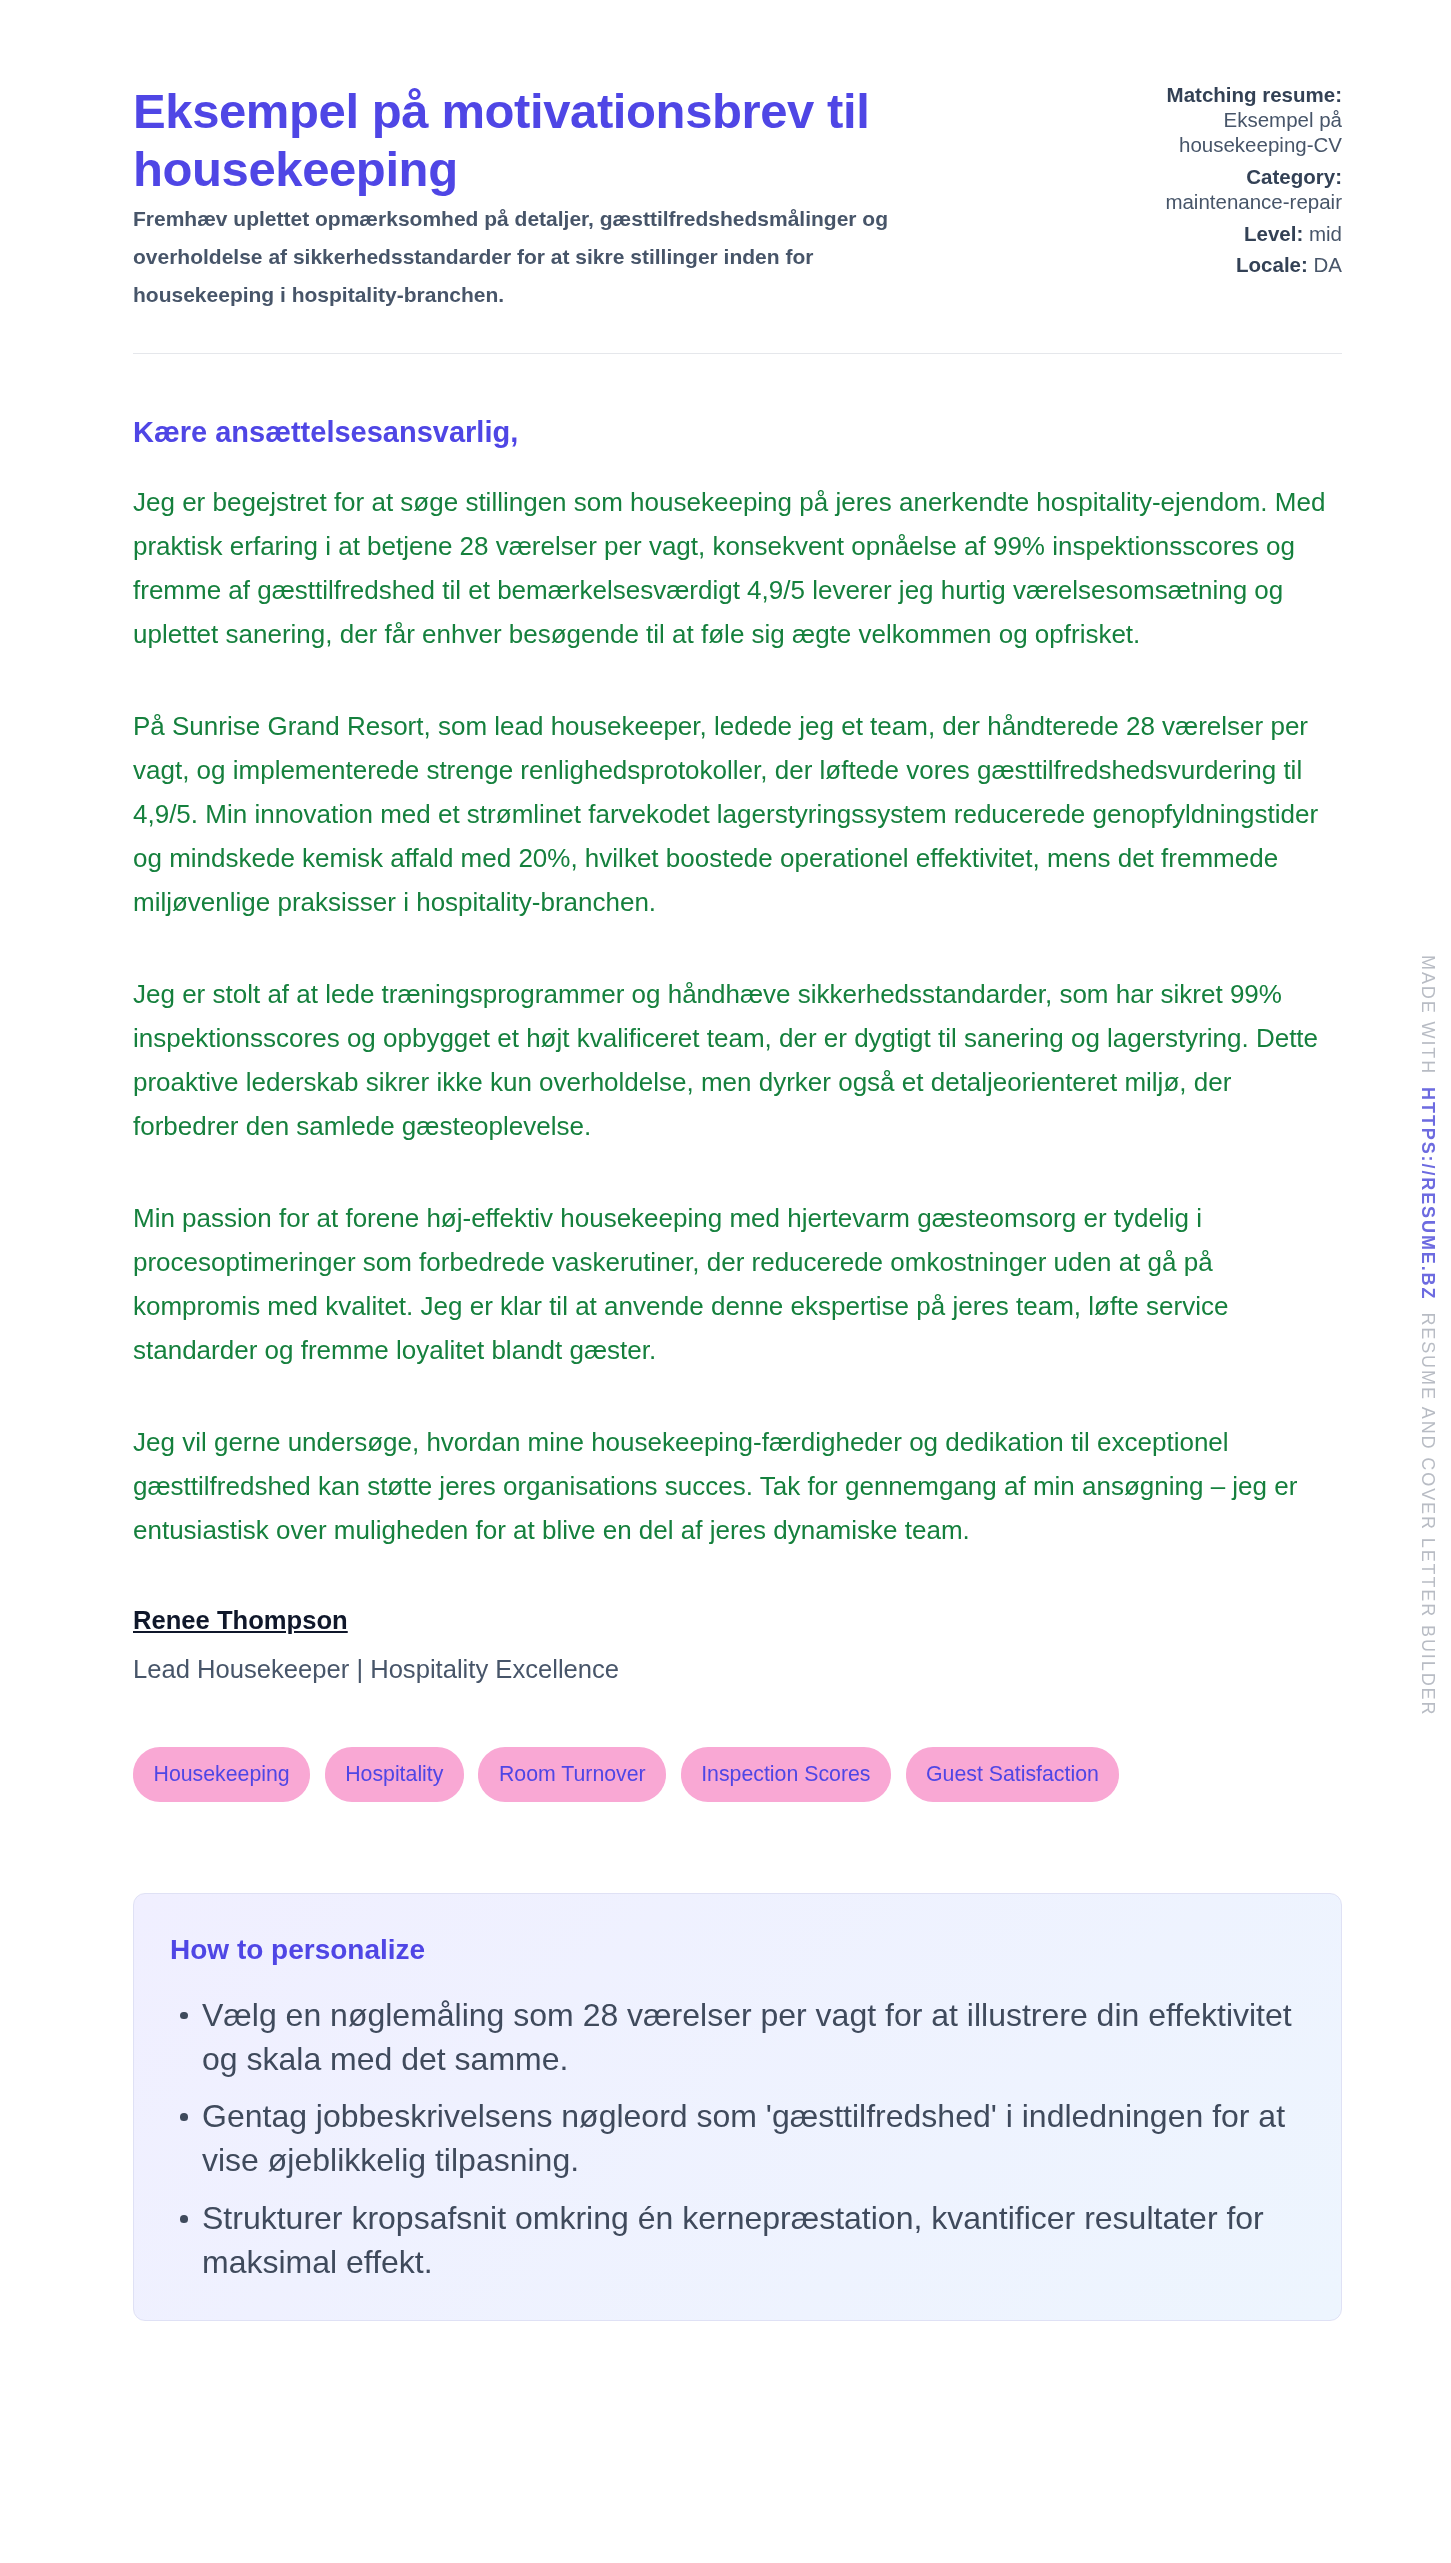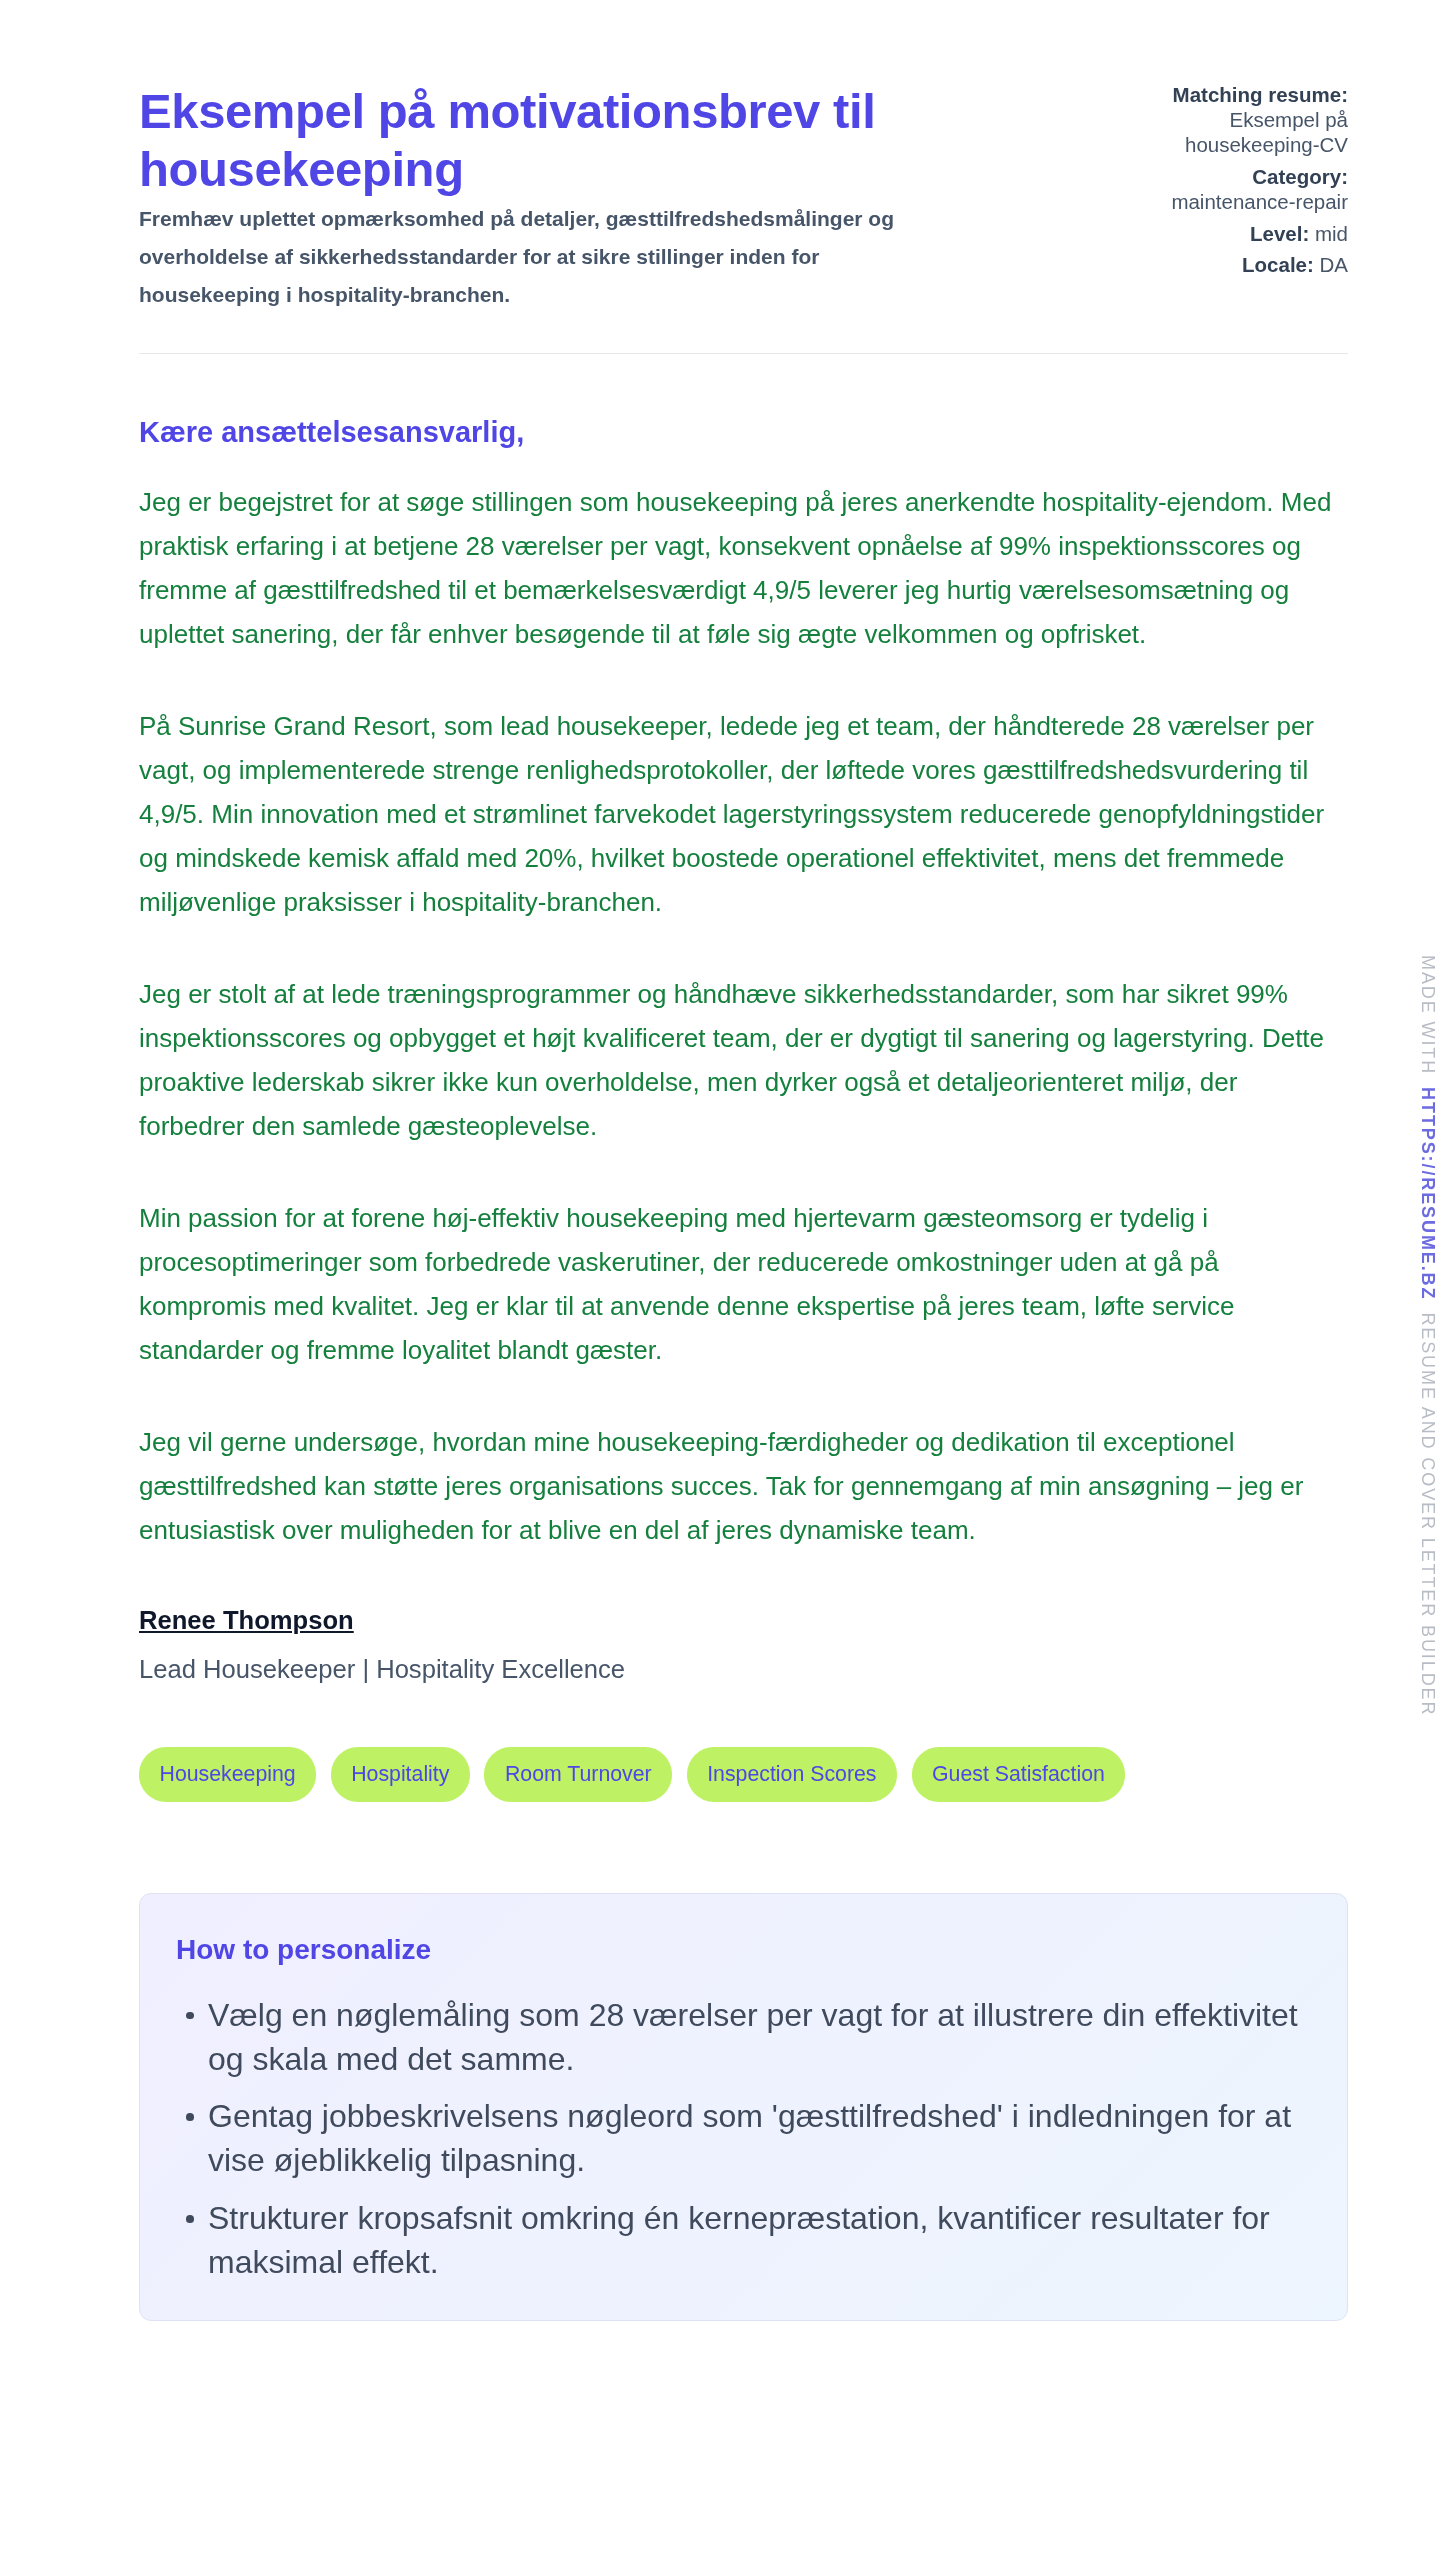--- a/index.html
+++ b/index.html
@@ -7,21 +7,21 @@
   body {
     width: 1451px;
     height: 2563px;
     position: relative;
     font-family: "Liberation Sans", "DejaVu Sans", sans-serif;
     color: #0f172a;
     overflow: hidden;
   }
   .page {
     position: absolute;
-    left: 139px;
+    left: 133px;
     top: 82px;
     width: 1209px;
   }
   .header {
     display: flex;
     justify-content: space-between;
     align-items: flex-start;
     padding-bottom: 39px;
     border-bottom: 1.7px solid #e5e7eb;
   }
@@ -76,21 +76,21 @@
     font-size: 25.6px;
     line-height: 34px;
     color: #475569;
   }
   .tags {
     margin-top: 61px;
     display: flex;
     gap: 14.5px;
   }
   .tag {
-    background: #bef264;
+    background: #f9a8d4;
     color: #4f46e5;
     font-size: 21.3px;
     line-height: 55px;
     height: 55px;
     padding: 0 20.5px;
     border-radius: 27px;
     font-weight: 500;
   }
   .tips {
     margin-top: 91px;

